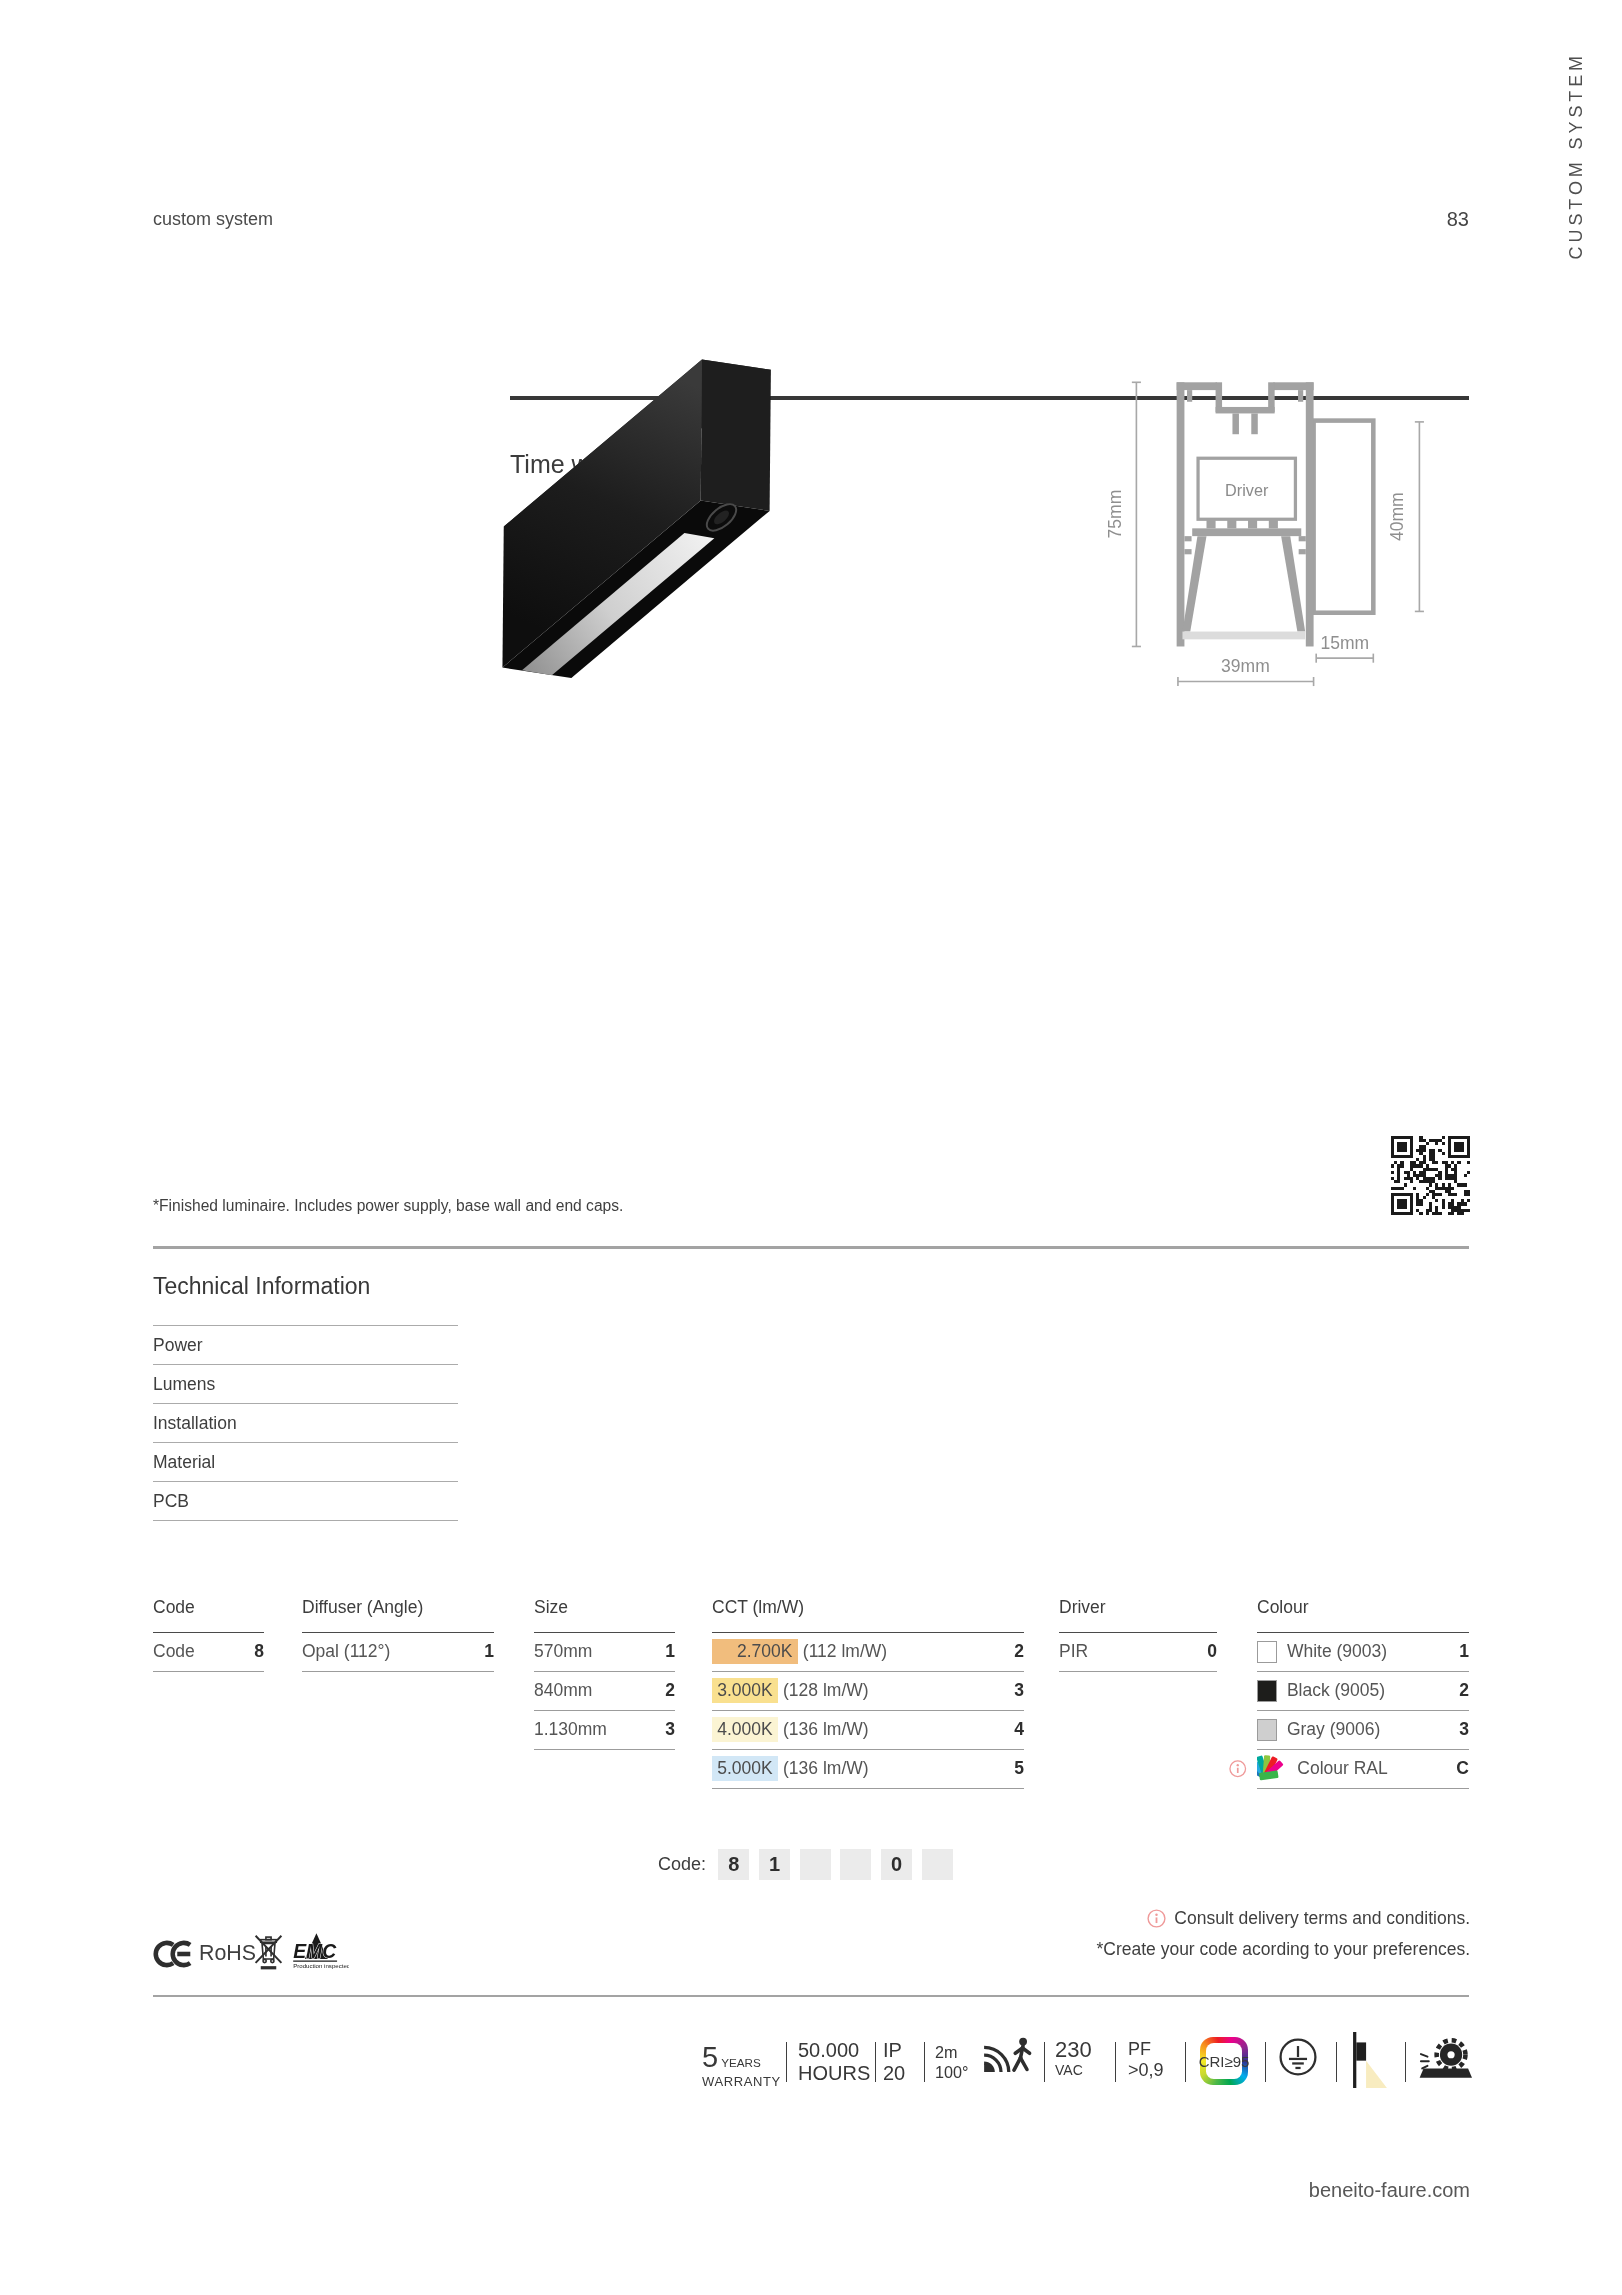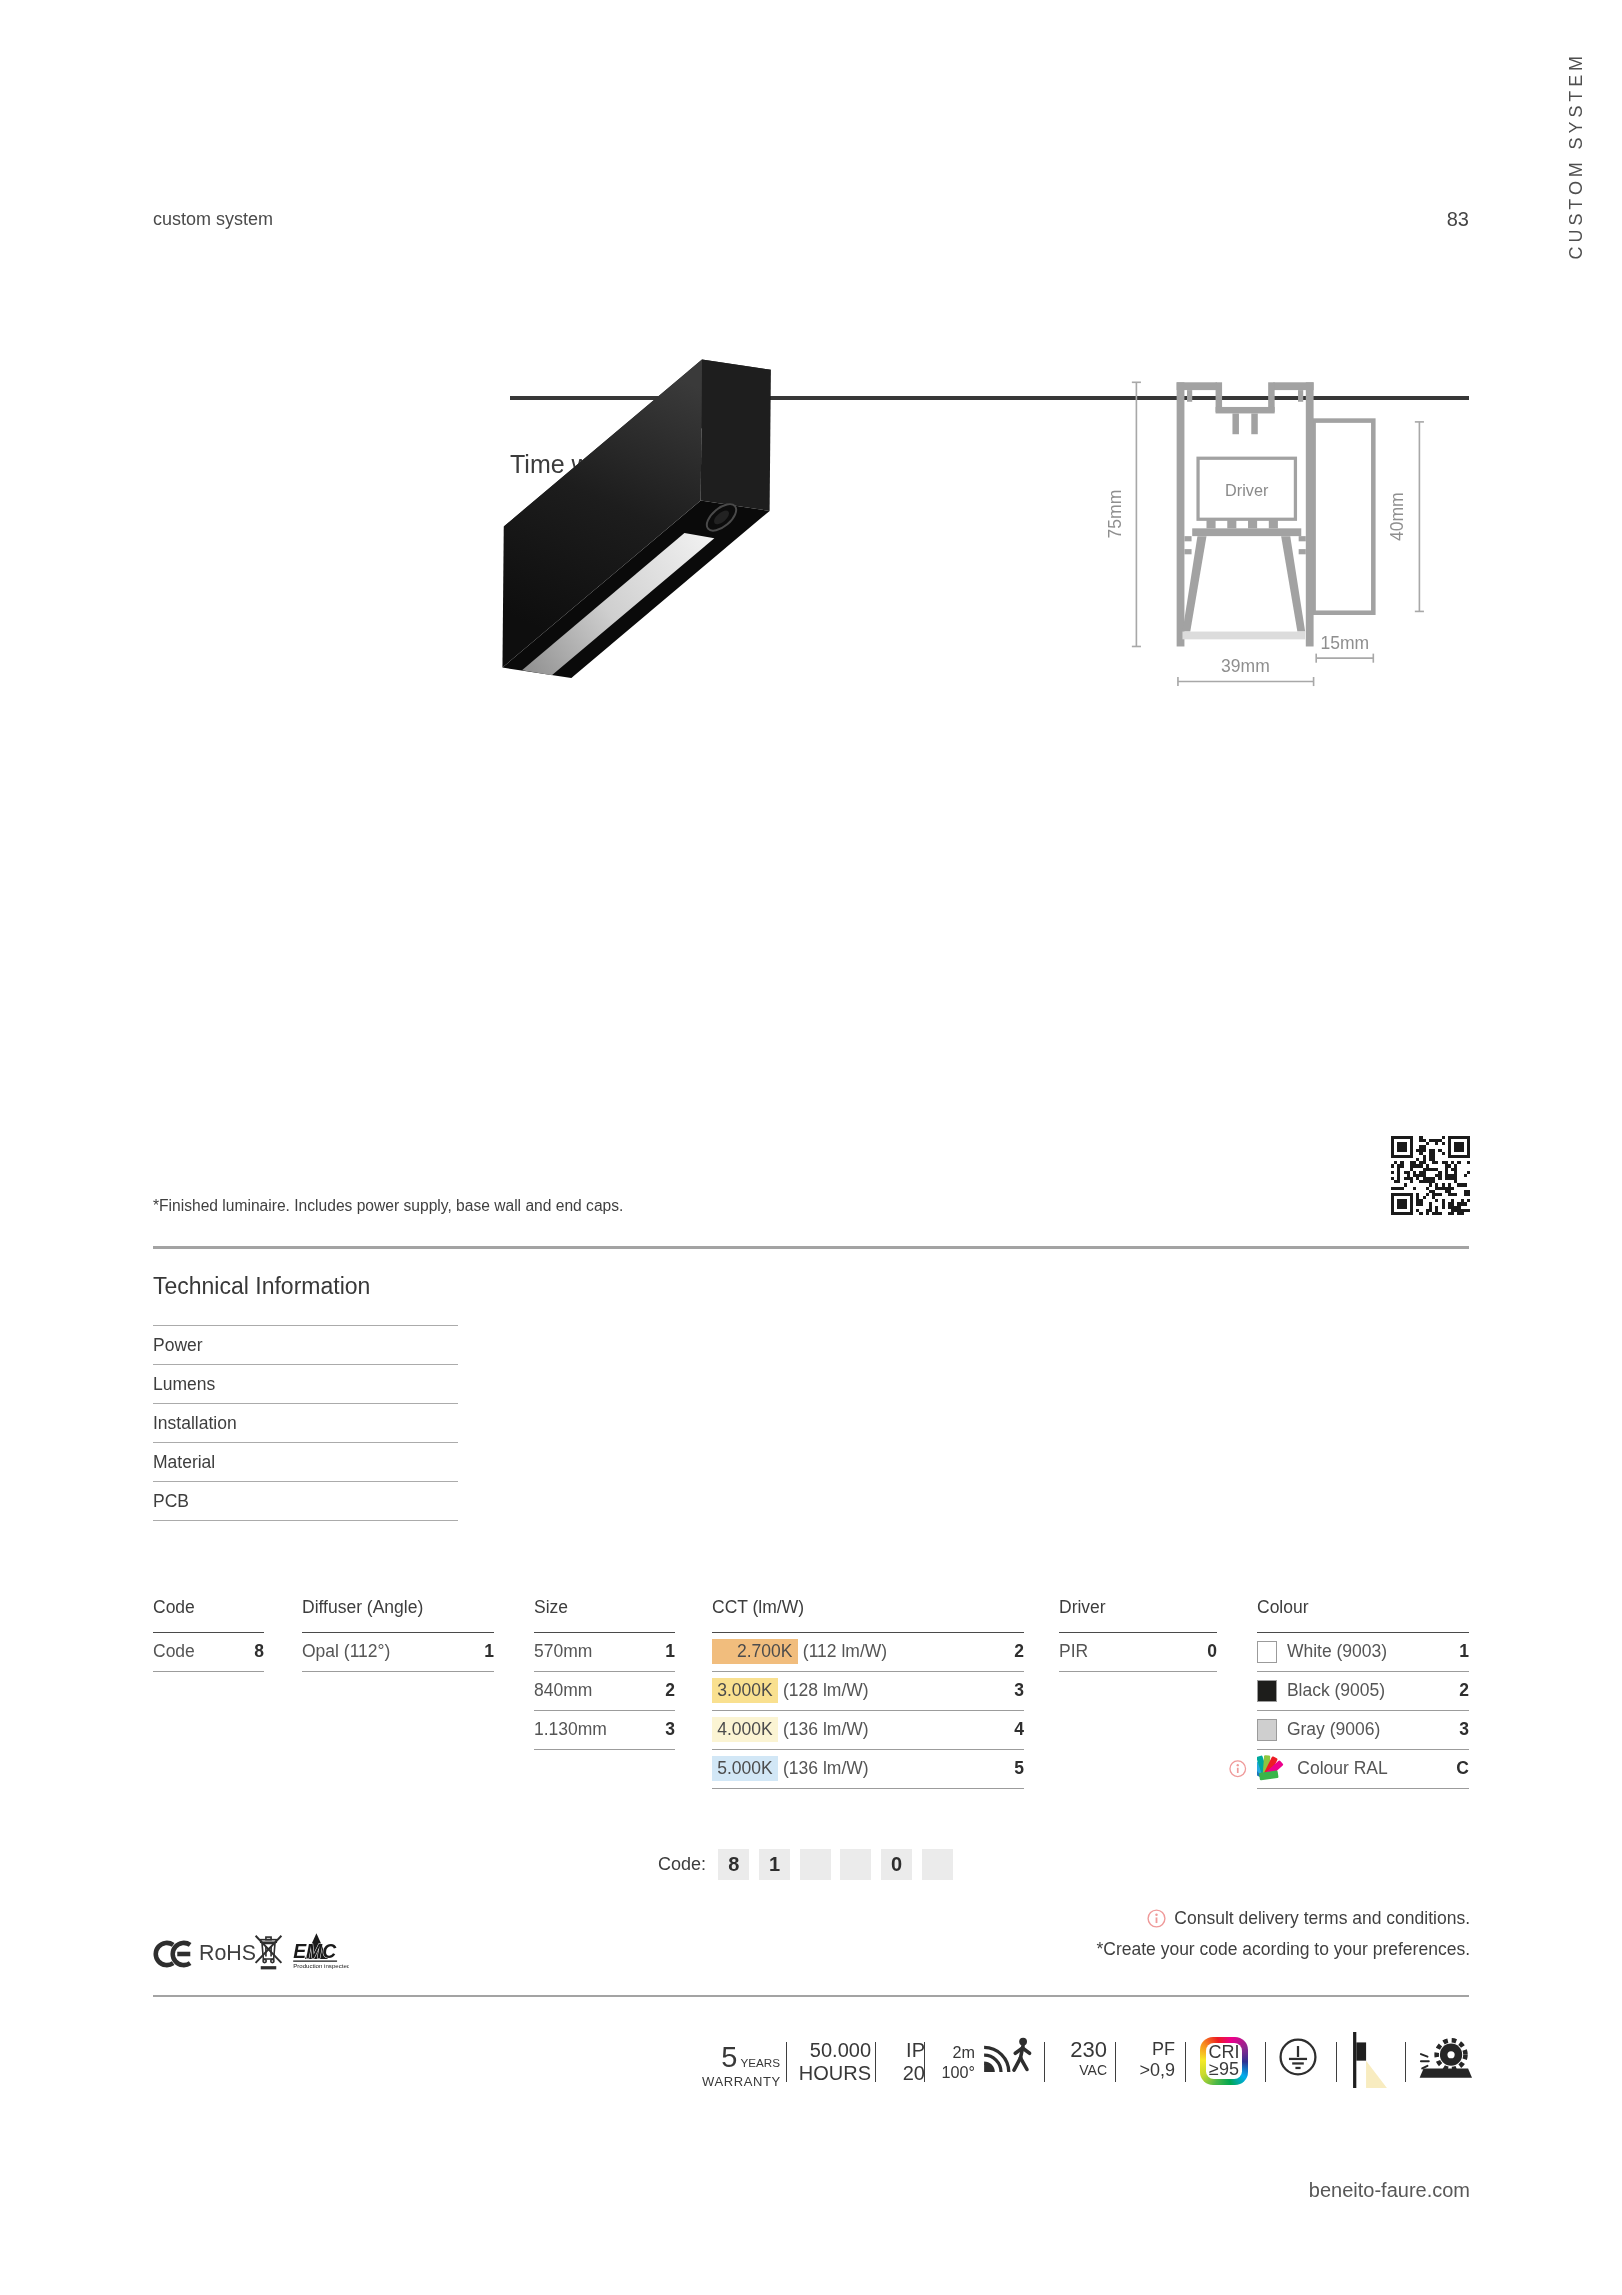--- a/index.html
+++ b/index.html
@@ -42,35 +42,35 @@
   .code-builder{position:absolute;left:658px;top:1849px;display:flex;align-items:center;gap:9.7px}
   .code-caption{font-size:18px;color:#3d3d3d;margin-right:2.6px}
   .code-box{width:31px;height:31px;background:#ebebeb;display:flex;align-items:center;justify-content:center;
             font-size:20px;font-weight:bold;color:#2e2e2e}
 
   .rohs{left:199px;top:1941px;font-size:21.4px;color:#3f3f3f}
   .note-line{position:absolute;right:153px;display:flex;align-items:center;justify-content:flex-end;
              font-size:17.5px;color:#3f3f3f;white-space:nowrap}
   .sec-rule-bottom{left:153px;top:1995px;width:1316px;height:1.9px;background:#a3a3a3}
 
-  .fi{position:absolute;text-align:right;color:#383838}
+  .fi{position:absolute;text-align:left;color:#383838}
   .fi-div{position:absolute;width:1.3px;height:40px;top:2042px;background:#3f3f3f}
   .warranty-top{font-size:11.7px}
   .warranty-top b{font-size:29px;font-weight:normal}
   .warranty-bottom{font-size:13px;letter-spacing:0.6px}
   .two31 div{font-size:20px;line-height:23.4px}
   .sensor-txt div{font-size:16.2px;line-height:20px}
   .volt-top{font-size:22px;line-height:23.4px}
   .volt-bot{font-size:14px;line-height:18px}
   .pf div{font-size:18px;line-height:21.4px}
 
   .cri-badge{position:absolute;left:1200px;top:2037px;width:48px;height:48px;border-radius:13px;
              background:conic-gradient(from 200deg,#4db848,#c8d92e,#f5ea27,#f7941d,#ed1c24,#ec008c,#92278f,#2e3192,#00aeef,#00a651,#4db848)}
   .cri-inner{position:absolute;left:5.8px;top:5.8px;right:5.8px;bottom:5.8px;background:#fff;border-radius:7.8px;
-             display:flex;flex-direction:column;align-items:center;justify-content:center;font-size:18px;color:#3a3a3a;line-height:17px}
+             display:flex;flex-direction:row;align-items:center;justify-content:center;font-size:15px;color:#3a3a3a;line-height:17px}
 
   .website{position:absolute;right:153px;top:2179px;font-size:20px;color:#575757}
   svg text{font-family:"Liberation Sans",sans-serif}
 </style>
 </head>
 <body>
 
 <div class="page">
 
   <div class="abs section-label">custom system</div>

